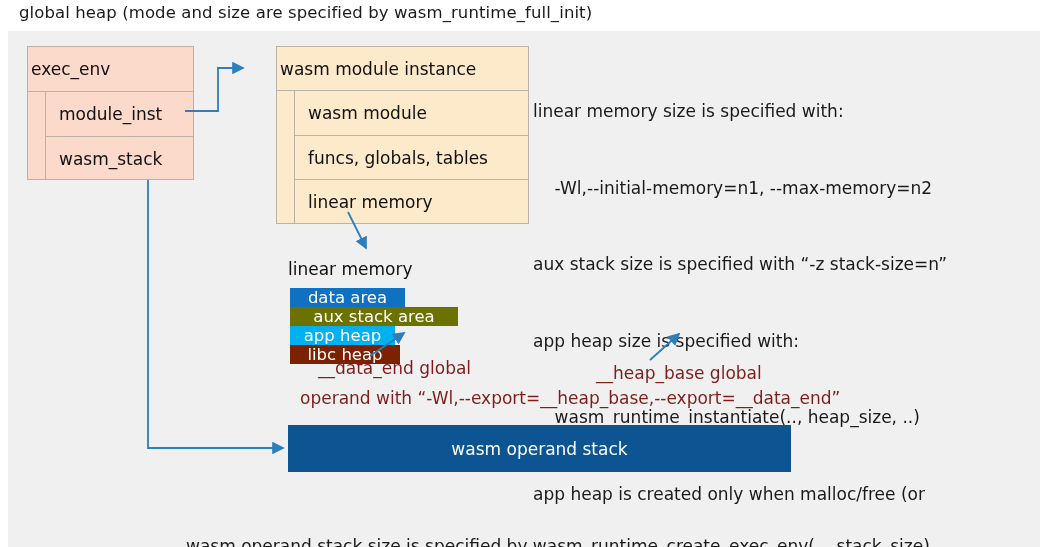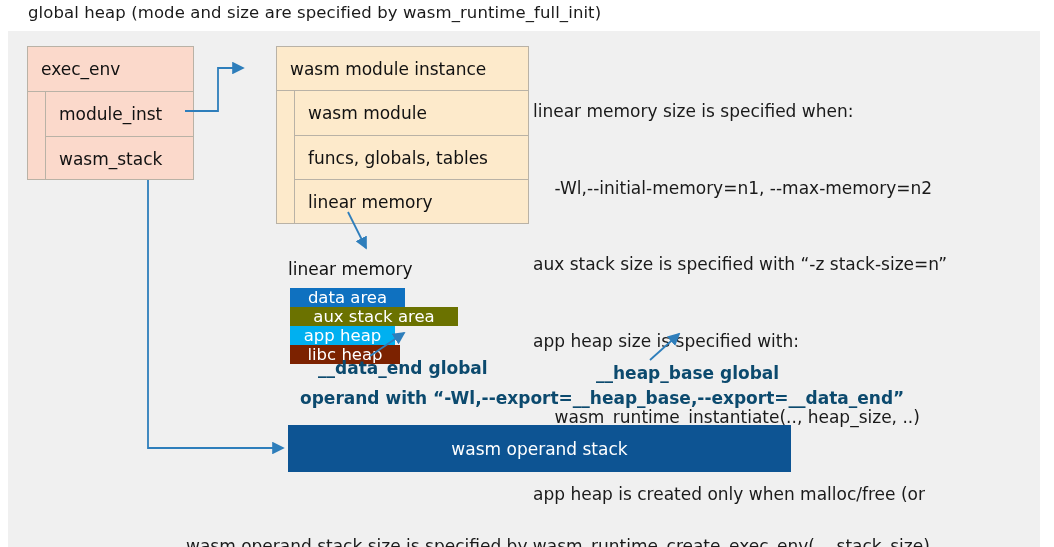--- a/index.html
+++ b/index.html
@@ -17,21 +17,21 @@
   #root {
     position: absolute;
     inset: 0;
     width: 1054px;
     height: 547px;
   }
   .abs { position: absolute; }
 
   
   #title {
-    left: 28px;
+    left: 19px;
     top: 3px;
     font-size: 16.5px;
     color: #1a1a1a;
     white-space: nowrap;
     letter-spacing: 0.1px;
   }
 
   
   #panel {
     left: 8px;
@@ -46,21 +46,21 @@
     box-sizing: border-box;
     border: 1px solid #b9b2a6;
   }
   .struct .hdr, .struct .row {
     box-sizing: border-box;
     display: flex;
     align-items: center;
     font-size: 17px;
     color: #111111;
   }
-  .struct .hdr { padding-left: 13px; }
+  .struct .hdr { padding-left: 3px; }
   .struct .row { padding-left: 13px; }
   .rowwrap { display: flex; box-sizing: border-box; }
   .gutter { box-sizing: border-box; flex: 0 0 auto; }
 
   
   #execenv {
     left: 27px; top: 46px; width: 167px; height: 134px;
     background: #fbd9cb;
   }
   #execenv .hdr {
@@ -128,23 +128,22 @@
   }
   .seg.dashed {
     border: 3px dashed #000000;
     background: #f0f0f0;
     color: #17365d;
   }
 
   
   .note {
     font-size: 17px;
-    color: #0c4a6e;
+    color: #7f1d1d;
     white-space: nowrap;
-    font-weight: bold;
   }
   #dataend { left: 318px; top: 358px; }
   #heapbase { left: 596px; top: 363px; }
   #exportline { left: 300px; top: 388px; }
 
   
   #opstack {
     left: 288px; top: 425px;
     width: 503px; height: 47px;
     background: #0d5493;
@@ -202,21 +201,21 @@
       <div class="gutter"></div>
       <div class="row">funcs, globals, tables</div>
     </div>
     <div class="rowwrap">
       <div class="gutter"></div>
       <div class="row">linear memory</div>
     </div>
   </div>
 
   <div class="abs" id="notes">
-    <div>linear memory size is specified when:</div>
+    <div>linear memory size is specified with:</div>
     <div>    -Wl,--initial-memory=n1, --max-memory=n2</div>
     <div>aux stack size is specified with “-z stack-size=n”</div>
     <div>app heap size is specified with:</div>
     <div>    wasm_runtime_instantiate(.., heap_size, ..)</div>
     <div>app heap is created only when malloc/free (or</div>
     
   </div>
 
   <div class="abs" id="lmcap">linear memory</div>
 

